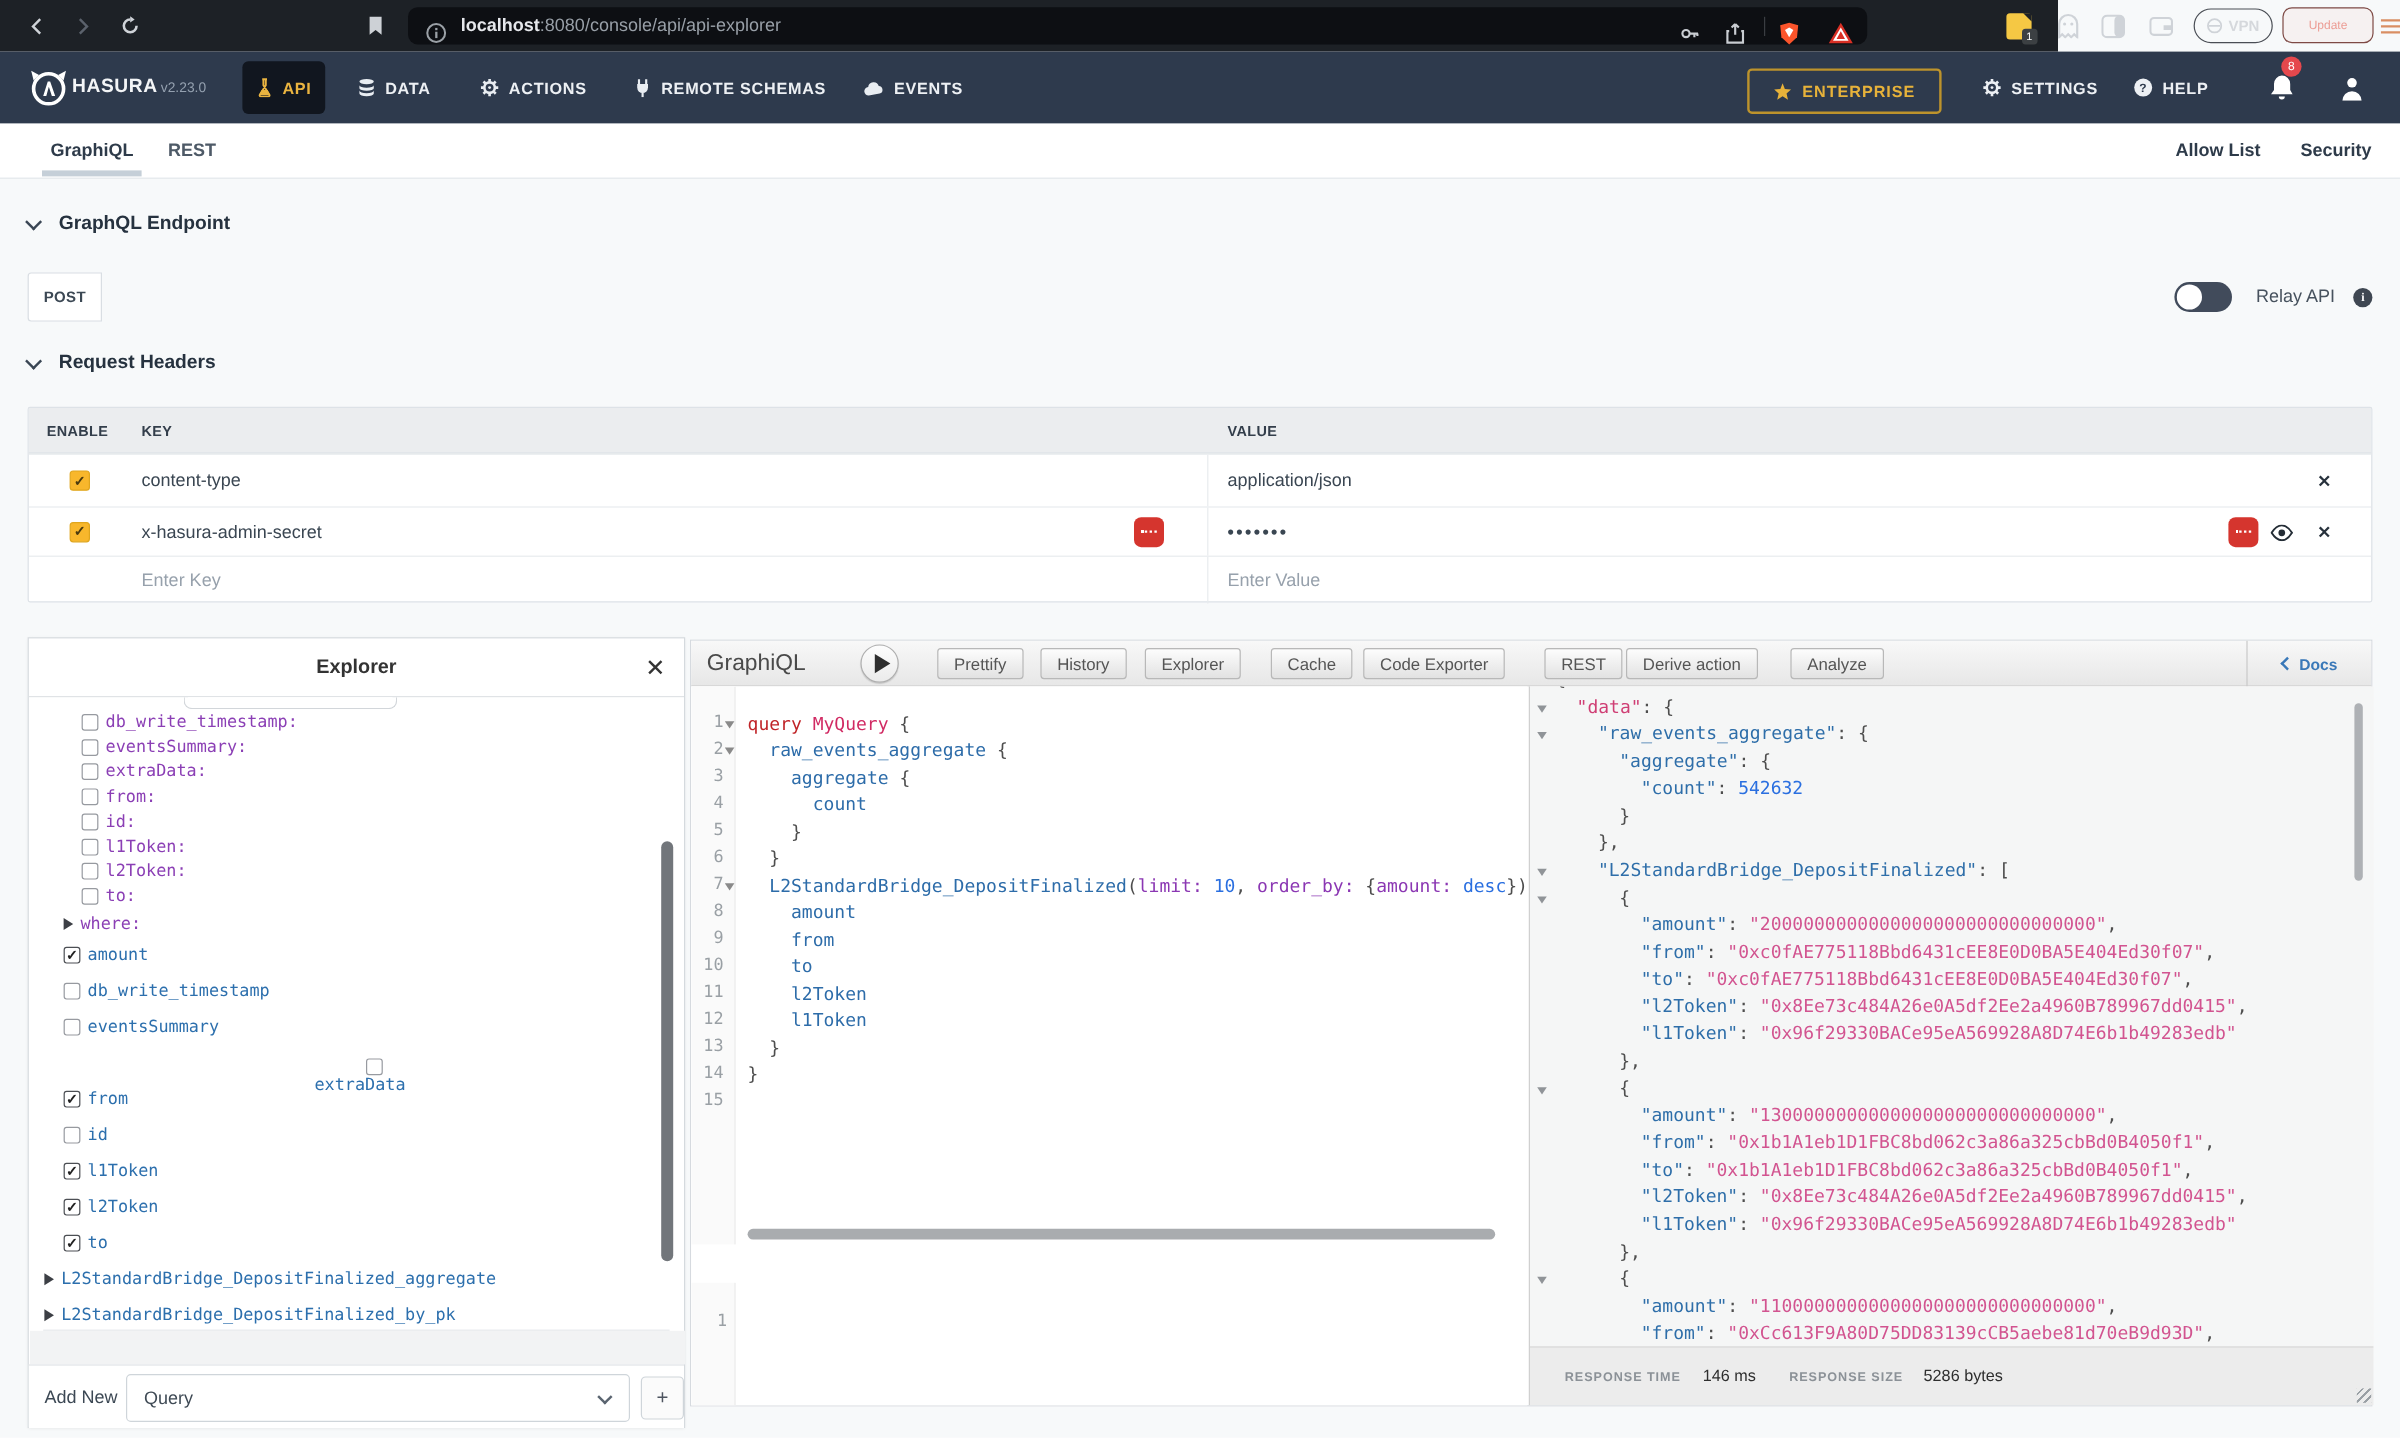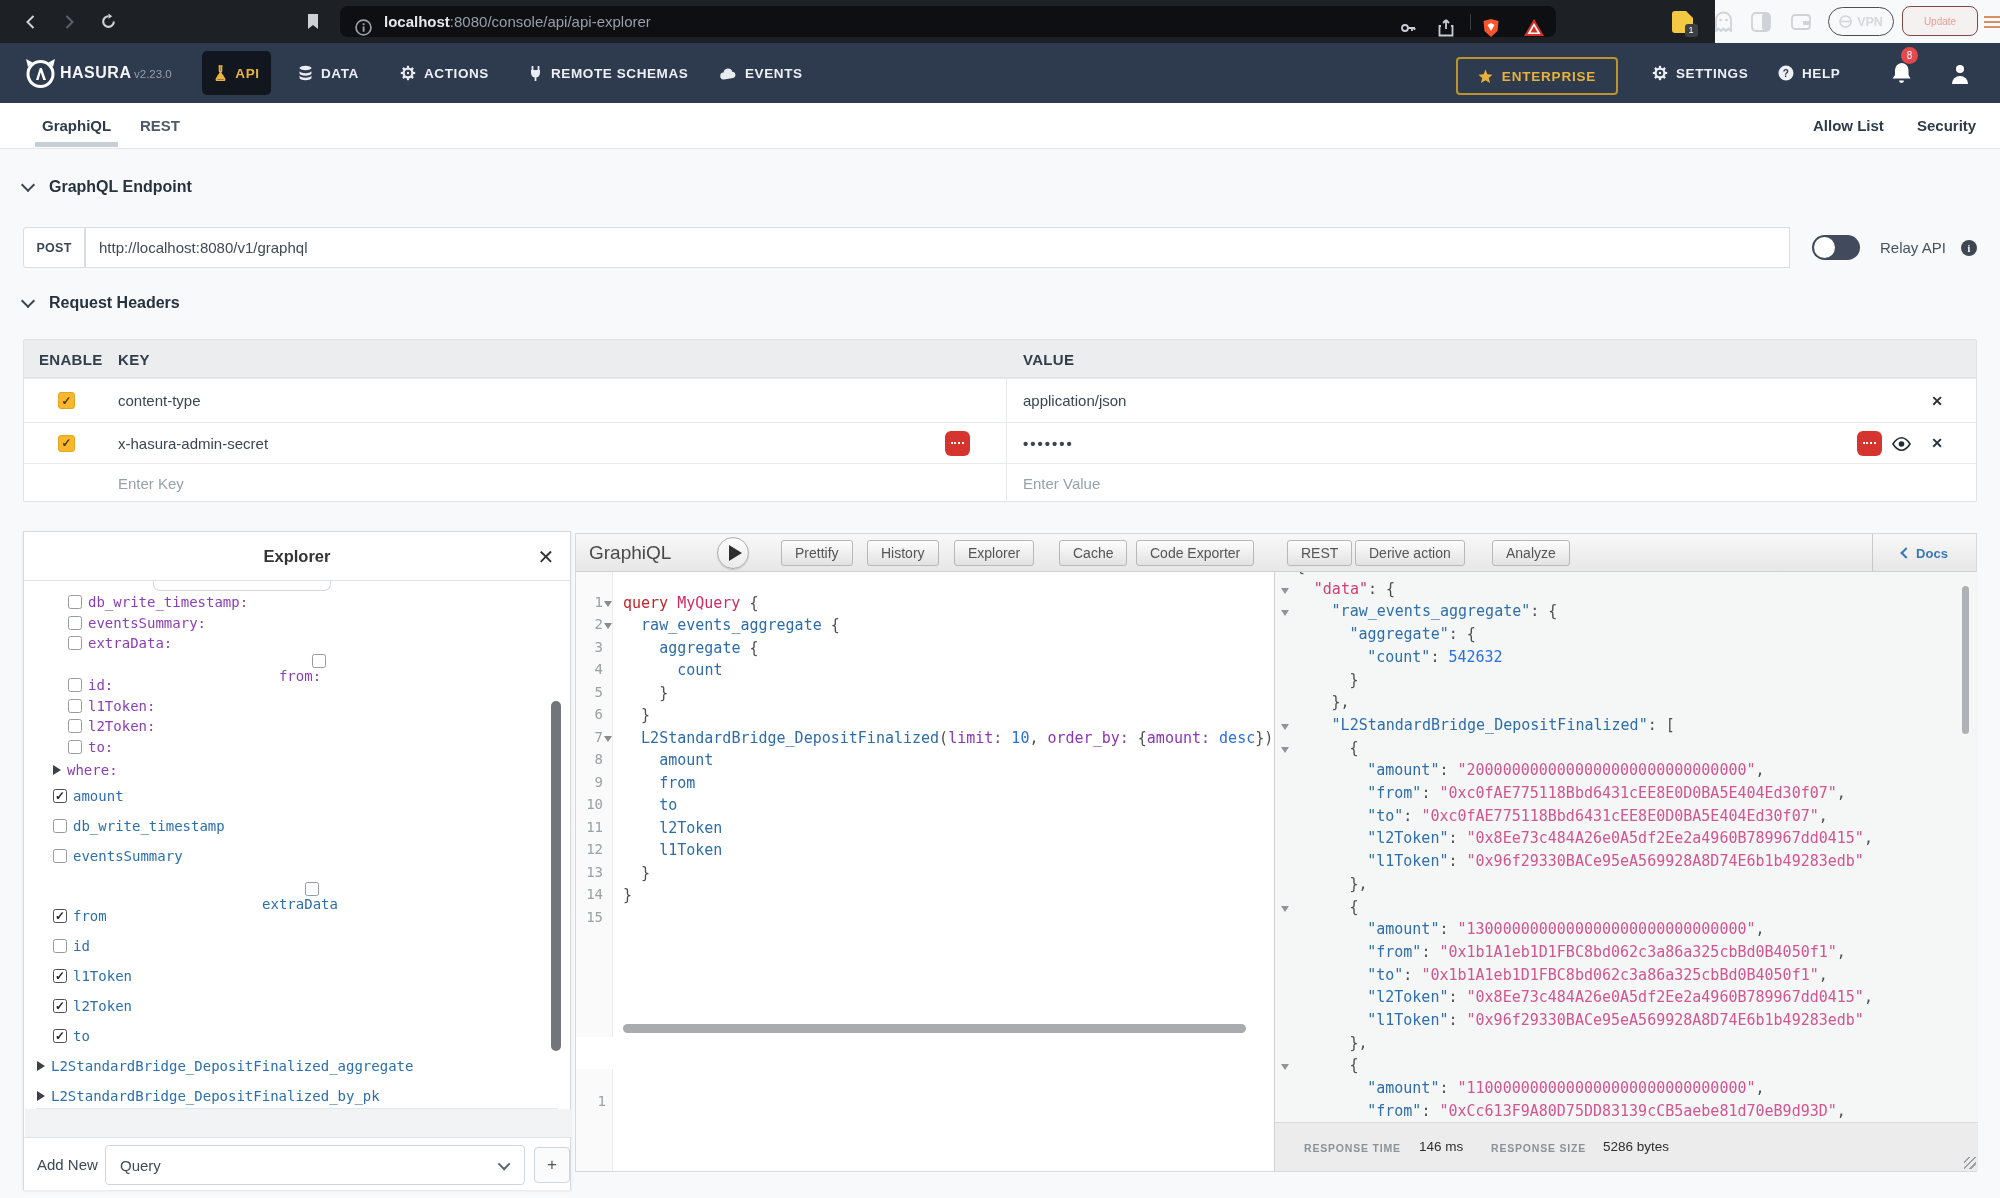--- a/index.html
+++ b/index.html
@@ -34,21 +34,21 @@
 #postbtn { position:absolute; left:23px; top:227px; width:62px; height:41px; background:#fff; border:1px solid #d9dee3; border-radius:3px 0 0 3px; display:flex; align-items:center; justify-content:center; font-size:12.5px; font-weight:bold; color:#3c4854; letter-spacing:0.3px; }
 #endpointinput { position:absolute; left:85px; top:227px; width:1705px; height:41px; background:#fff; border:1px solid #d9dee3; display:flex; align-items:center; font-size:15px; color:#3f4a55; padding-left:13px; }
 #toggle { position:absolute; left:1812px; top:235px; width:48px; height:25px; background:#414b5b; border-radius:13px; }
 #toggle .knob { position:absolute; left:2px; top:2px; width:21px; height:21px; background:#fff; border-radius:50%; }
 #relaylabel { position:absolute; left:1880px; top:227px; height:41px; display:flex; align-items:center; font-size:15px; color:#47525e; }
 #infoicon { position:absolute; left:1961px; top:240px; width:16px; height:16px; border-radius:50%; background:#3f4752; color:#fff; font-size:10px; font-weight:bold; display:flex; align-items:center; justify-content:center; font-family:"Liberation Serif",serif; }
 
 #htable { position:absolute; left:23px; top:339px; width:1954px; height:163px; background:#fff; border:1px solid #dde2e7; border-radius:2px; }
 #htable .hrow { position:absolute; left:0; width:100%; }
 #thead { top:0; height:38px; background:#ebedef; border-bottom:1px solid #dde2e7; }
-#thead span { position:absolute; top:0; height:38px; display:flex; align-items:center; font-size:15px; font-weight:bold; color:#333e4b; letter-spacing:0.3px; }
+#thead span { position:absolute; top:0; height:38px; display:flex; align-items:center; font-size:12px; font-weight:bold; color:#333e4b; letter-spacing:0.3px; }
 .trow { border-top:1px solid #e8ebee; }
 .valcol { position:absolute; left:982px; top:0; bottom:0; border-left:1px solid #e8ebee; }
 .gcheck { position:absolute; width:17px; height:17px; background:#f8b72c; border:1px solid #e0a61e; border-radius:3px; color:#4a3a0f; font-size:12px; font-weight:bold; display:flex; align-items:center; justify-content:center; }
 .redbadge { position:absolute; width:25px; height:25px; background:#d5352e; border-radius:6px; display:flex; align-items:center; justify-content:center; }
 .redbadge i { display:block; width:13px; border-bottom:2.5px dotted #fff; }
 .keytext { position:absolute; left:94px; font-size:15px; color:#3a4652; display:flex; align-items:center; top:0; bottom:0; }
 .valtext { position:absolute; left:999px; font-size:15px; color:#3a4652; display:flex; align-items:center; top:0; bottom:0; }
 .phtext { color:#97a1ac !important; }
 .xbtn { position:absolute; left:1903px; top:0; bottom:0; width:20px; display:flex; align-items:center; justify-content:center; font-size:14px; color:#27313c; font-weight:bold; }
 
@@ -325,23 +325,20 @@
     <div class="subtab" style="left:140px;color:#4e5a67;">REST</div>
     <div class="subtab" style="left:1813px;color:#2e3b4a;">Allow List</div>
     <div class="subtab" style="left:1917px;color:#2e3b4a;">Security</div>
   </div>
 
   <div class="abs" style="left:23px;top:180px;">
       <div class="chev"></div>
     </div>
   <div class="abs sectlabel" style="left:49px;top:178px;">GraphQL Endpoint</div>
   <div id="postbtn">POST</div>
-  <div id="endpointinput">
-      <span>http://localhost:8080/v1/graphql</span>
-    </div>
   <div id="toggle">
       <div class="knob"></div>
     </div>
   <div id="relaylabel">Relay API</div>
   <div id="infoicon">i</div>
 
   <div class="abs" style="left:23px;top:296px;">
       <div class="chev"></div>
     </div>
   <div class="abs sectlabel" style="left:49px;top:294px;">Request Headers</div>
@@ -400,21 +397,21 @@
           <span class="exptext expargs">db_write_timestamp:</span>
         </div>
         <div class="exprow" style="top: 80.7px;">
           <div class="expcb" style="margin-left:44px;"></div>
           <span class="exptext expargs">eventsSummary:</span>
         </div>
         <div class="exprow" style="top: 101.4px;">
           <div class="expcb" style="margin-left:44px;"></div>
           <span class="exptext expargs">extraData:</span>
         </div>
-        <div class="exprow" style="top: 122.1px; flex-direction: column;">
+        <div class="exprow" style="top: 122.1px;">
           <div class="expcb" style="margin-left:44px;"></div>
           <span class="exptext expargs">from:</span>
         </div>
         <div class="exprow" style="top: 142.8px;">
           <div class="expcb" style="margin-left:44px;"></div>
           <span class="exptext expargs">id:</span>
         </div>
         <div class="exprow" style="top: 163.5px;">
           <div class="expcb" style="margin-left:44px;"></div>
           <span class="exptext expargs">l1Token:</span>

